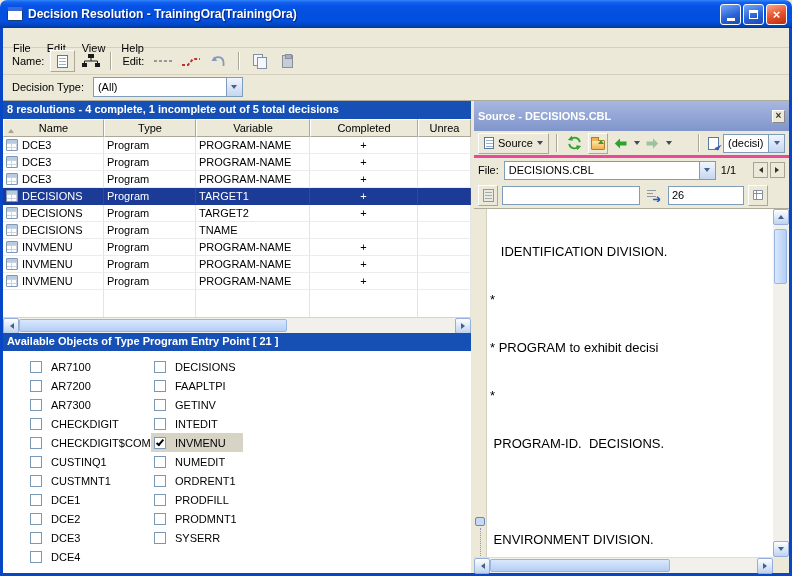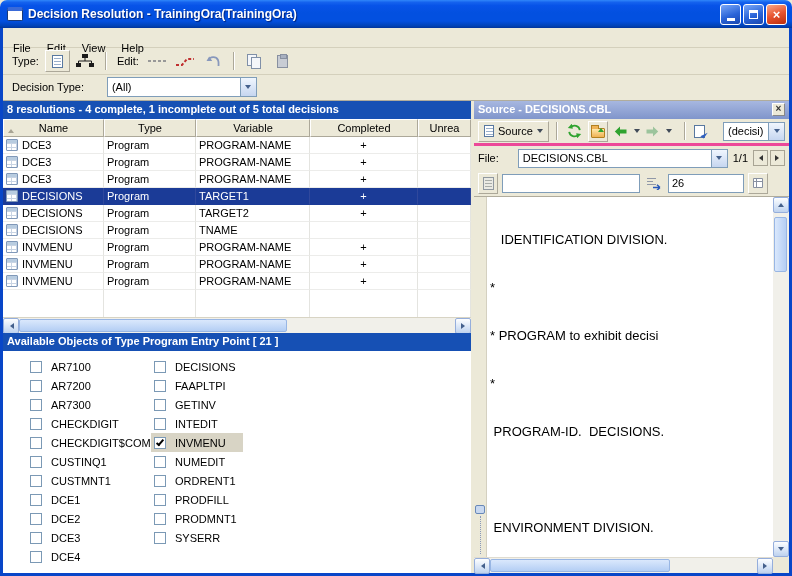--- a/index.html
+++ b/index.html
@@ -56,21 +56,21 @@
   .icon-doc { width:11px; height:13px; background:#fff; border:1px solid #5878A0; position:relative; display:inline-block; }
   .icon-doc::before { content:""; position:absolute; right:-2px; bottom:-1px; width:0; height:0;
     border-left:4px solid transparent; border-bottom:7px solid #3060C0; transform:rotate(35deg); }
 
   .folder { width:14px; height:10px; background:linear-gradient(180deg,#FFE8A8,#EFB254); border:1px solid #B28020; border-radius:1px; position:relative; margin-top:3px; }
   .folder::before { content:""; position:absolute; left:-1px; top:-4px; width:6px; height:3px; background:#EFB254; border:1px solid #B28020; border-bottom:none; }
   .folder::after { content:""; position:absolute; right:0; top:-4px; width:0; height:0; border:3px solid transparent; border-bottom:4px solid #2FA32F; }
 
   .mini-drop { width:0; height:0; border:3px solid transparent; border-top:4px solid #404A58; margin-top:3px; }
 
-  .combo { background:#fff; border:1px solid #7F9DB9; height:20px; display:flex; align-items:stretch;margin-left:14px; }
+  .combo { background:#fff; border:1px solid #7F9DB9; height:20px; display:flex; align-items:stretch; }
   .combo .val { flex:1; display:flex; align-items:center; padding-left:4px; white-space:nowrap; overflow:hidden; }
   .combo .drop { width:16px; background:linear-gradient(180deg,#F0F6FE,#C6D6F0); border-left:1px solid #7F9DB9; display:flex; align-items:center; justify-content:center; }
   .t-d { width:0; height:0; border:3px solid transparent; border-top:4px solid #44608C; margin-top:3px; }
   .t-u { width:0; height:0; border:3px solid transparent; border-bottom:4px solid #44608C; margin-bottom:3px; }
   .t-l { width:0; height:0; border:3px solid transparent; border-right:4px solid #44608C; margin-right:2px; }
   .t-r { width:0; height:0; border:3px solid transparent; border-left:4px solid #44608C; margin-left:2px; }
 
   
   .main { position:absolute; top:72px; left:0; right:0; bottom:0; display:flex; border-top:1px solid #B0AC9C; }
   .left-panel { width:468px; display:flex; flex-direction:column; background:#fff; }
@@ -108,21 +108,21 @@
   
   .check-area { flex:1; position:relative; background:#fff; overflow:hidden; }
   .check-col { position:absolute; top:6px; }
   .check-item { display:flex; align-items:center; height:19px; padding:0 6px 0 3px; }
   .check-item.hl { background:#D8D4C5; }
   .cb { width:12px; height:12px; flex:0 0 12px; border:1px solid #7B99B5; background:#fff; position:relative; }
   .tick { position:absolute; left:3px; top:0px; width:4px; height:8px; border:solid #000; border-width:0 2px 2px 0; transform:rotate(40deg); }
   .cb-label { margin-left:9px; white-space:nowrap; }
 
   
-  .src-header { height:18px; background:linear-gradient(180deg,#A7B7E0,#8095CB); color:#fff; font-weight:bold; padding:2px 4px; display:flex; align-items:flex-start; }
+  .src-header { height:30px; background:linear-gradient(180deg,#A7B7E0,#8095CB); color:#fff; font-weight:bold; padding:2px 4px; display:flex; align-items:center; }
   .src-close { margin-left:auto; width:13px; height:13px; background:#ECE9D8; border:1px solid; border-color:#fff #888 #888 #fff; font-size:10px; line-height:10px; text-align:center; color:#333; font-weight:bold; }
 
   .src-toolbar { height:27px; display:flex; align-items:center; padding:0 4px; gap:3px; border-bottom:3px solid #ec4899; }
   .src-btn { height:21px; display:flex; align-items:center; gap:4px; padding:0 5px; border:1px solid; border-color:#FFFFFF #ACA899 #ACA899 #FFFFFF; background:#ECE9D8; }
   .ctx-group { margin-left:auto; display:flex; align-items:center; gap:4px; }
 
   .file-row { height:24px; display:flex; align-items:center; padding:0 4px; gap:5px; }
   .combo.file { width:212px; height:19px; }
   .combo.ctx { width:62px; height:19px; }
   .nav-btn { width:15px; height:16px; display:flex; align-items:center; justify-content:center; border:1px solid #A8A494; background:#ECE9D8; }
@@ -169,21 +169,21 @@
   <div class="winbody">
 
     <div class="menubar">
       <span class="menu-item">File</span>
       <span class="menu-item">Edit</span>
       <span class="menu-item">View</span>
       <span class="menu-item">Help</span>
     </div>
 
     <div class="toolbar t1">
-      <span class="tb-label">Type:</span>
+      <span class="tb-label">Name:</span>
       <div class="tb-btn raised">
         <span class="icon-page"></span>
       </div>
       <div class="tb-btn">
         <svg width="18" height="14" viewBox="0 0 18 14">
           <rect x="6" y="0" width="6" height="4" fill="#1a1a1a"></rect>
           <rect x="0" y="9" width="5" height="4" fill="#1a1a1a"></rect>
           <rect x="13" y="9" width="5" height="4" fill="#1a1a1a"></rect>
           <path d="M9 4 V7 M2.5 9 V7 H15.5 V9" stroke="#1a1a1a" fill="none"></path>
         </svg>

